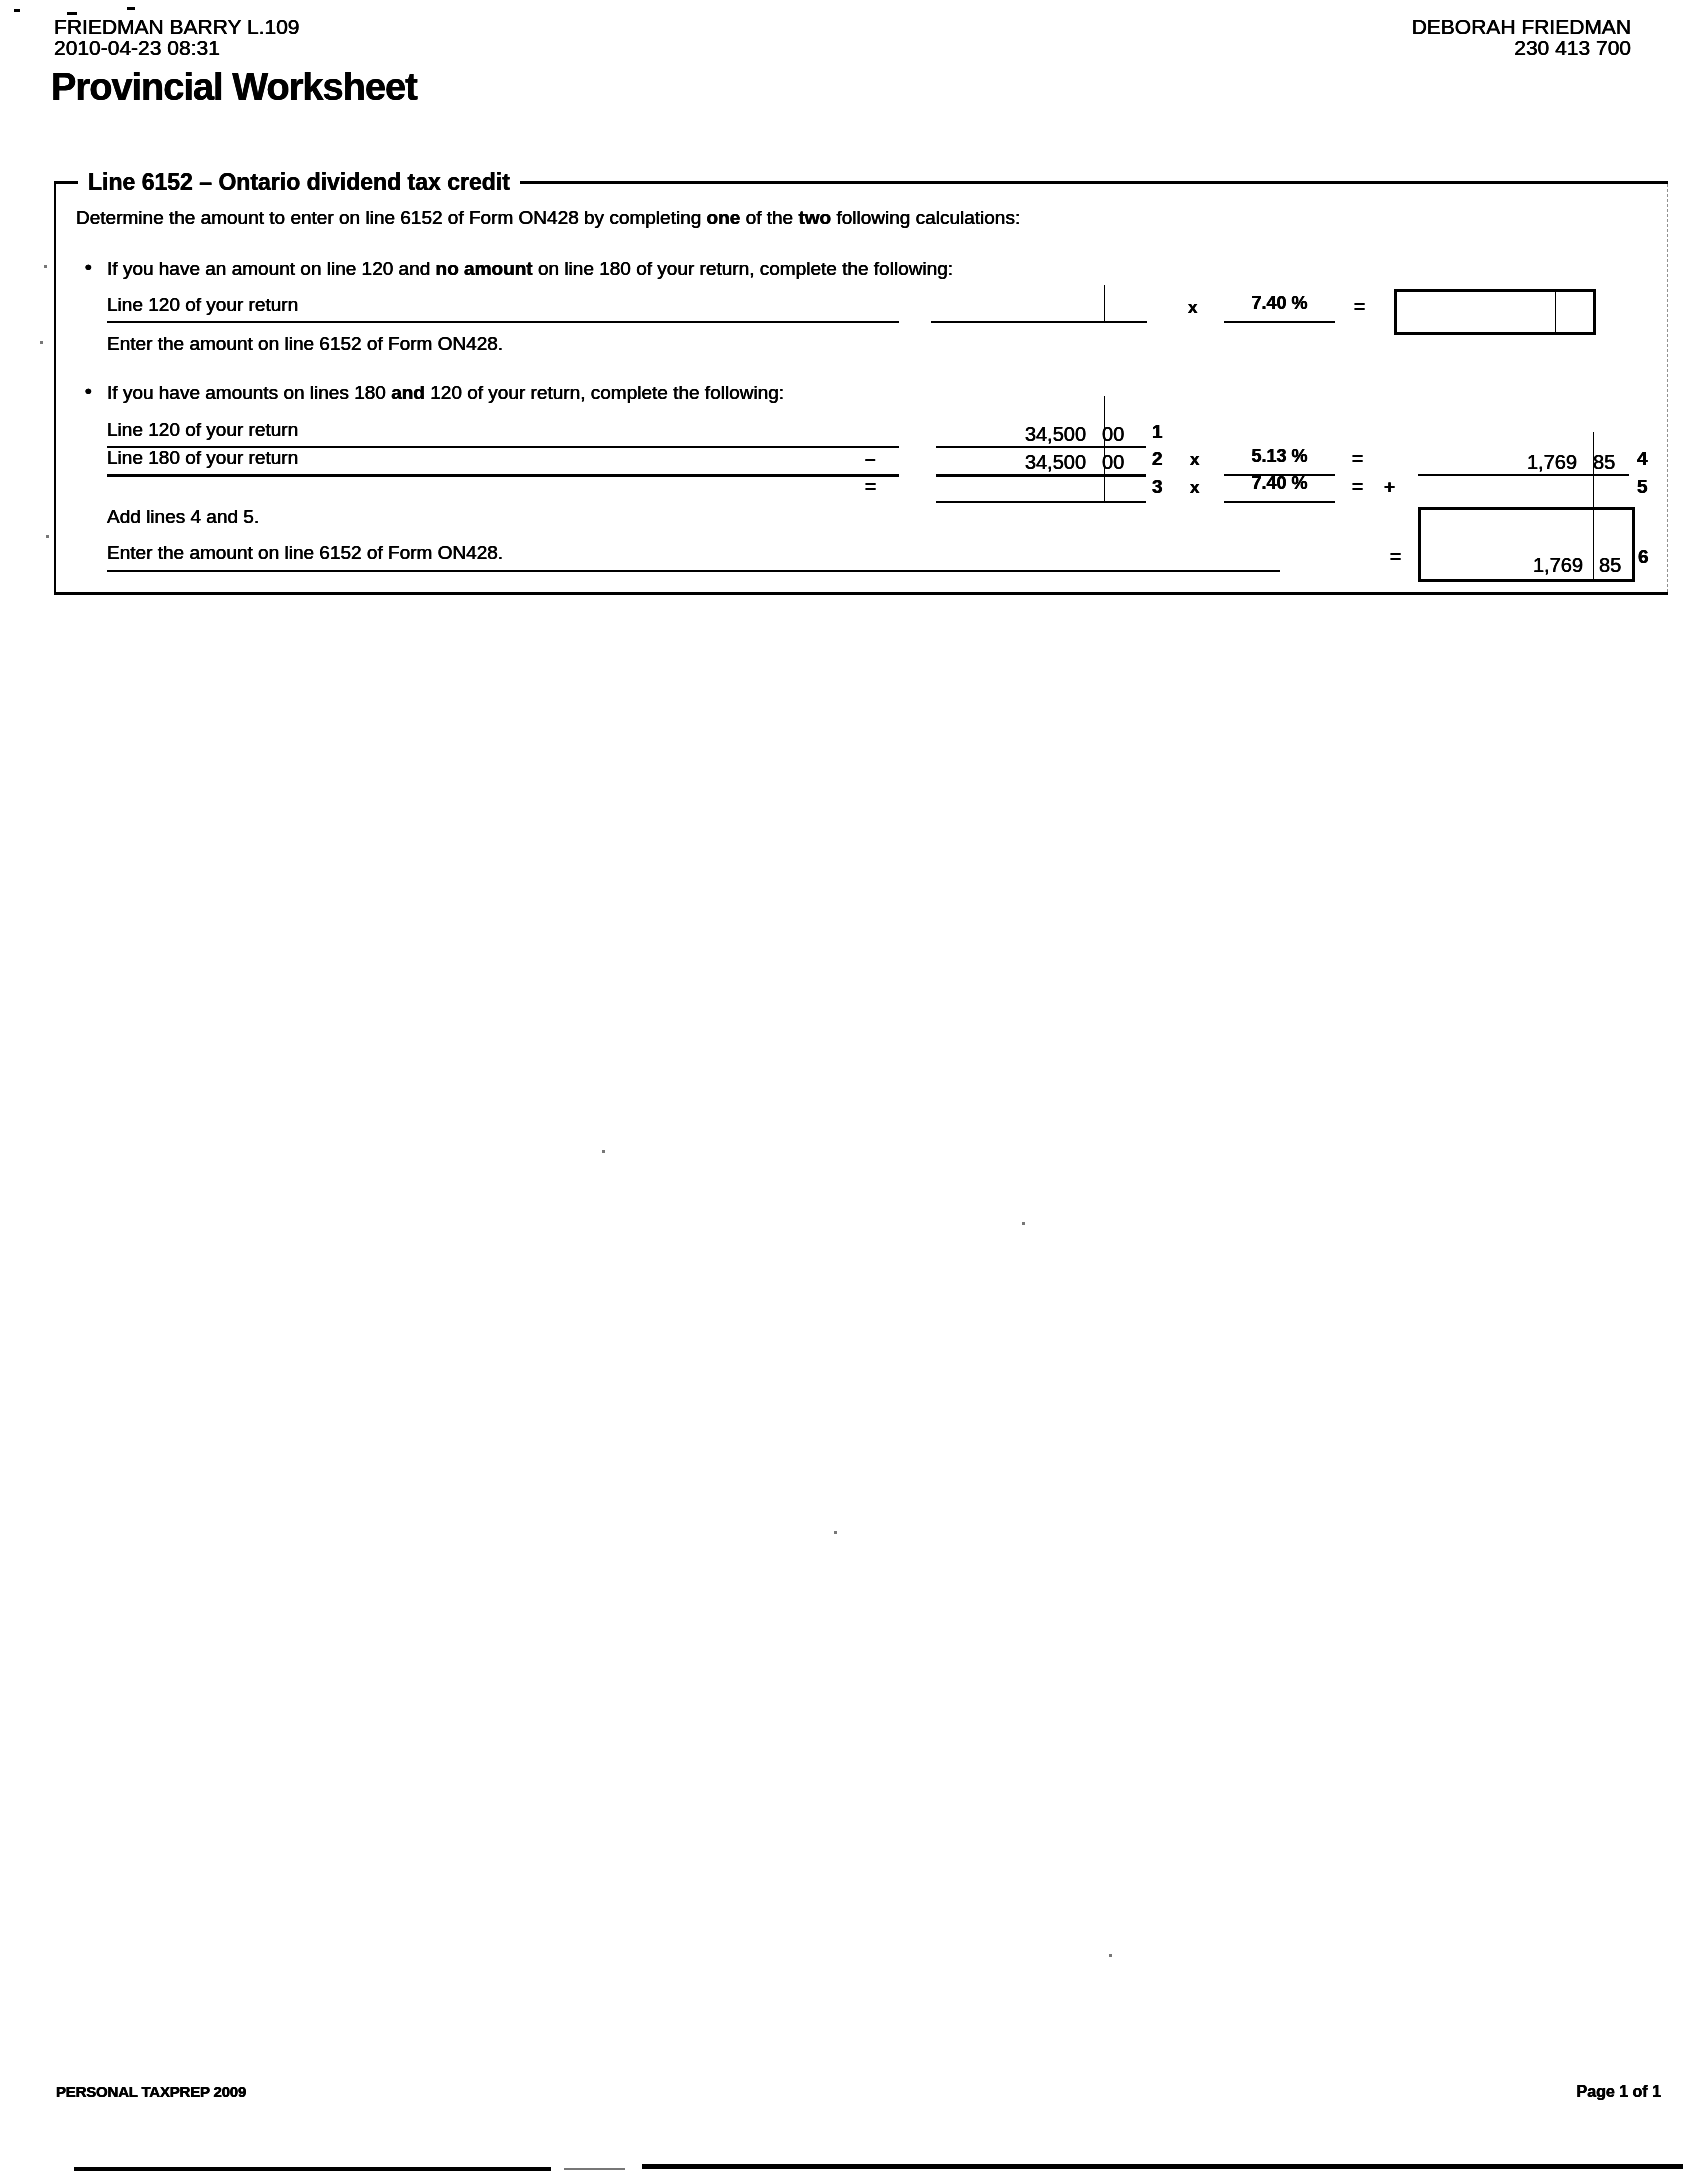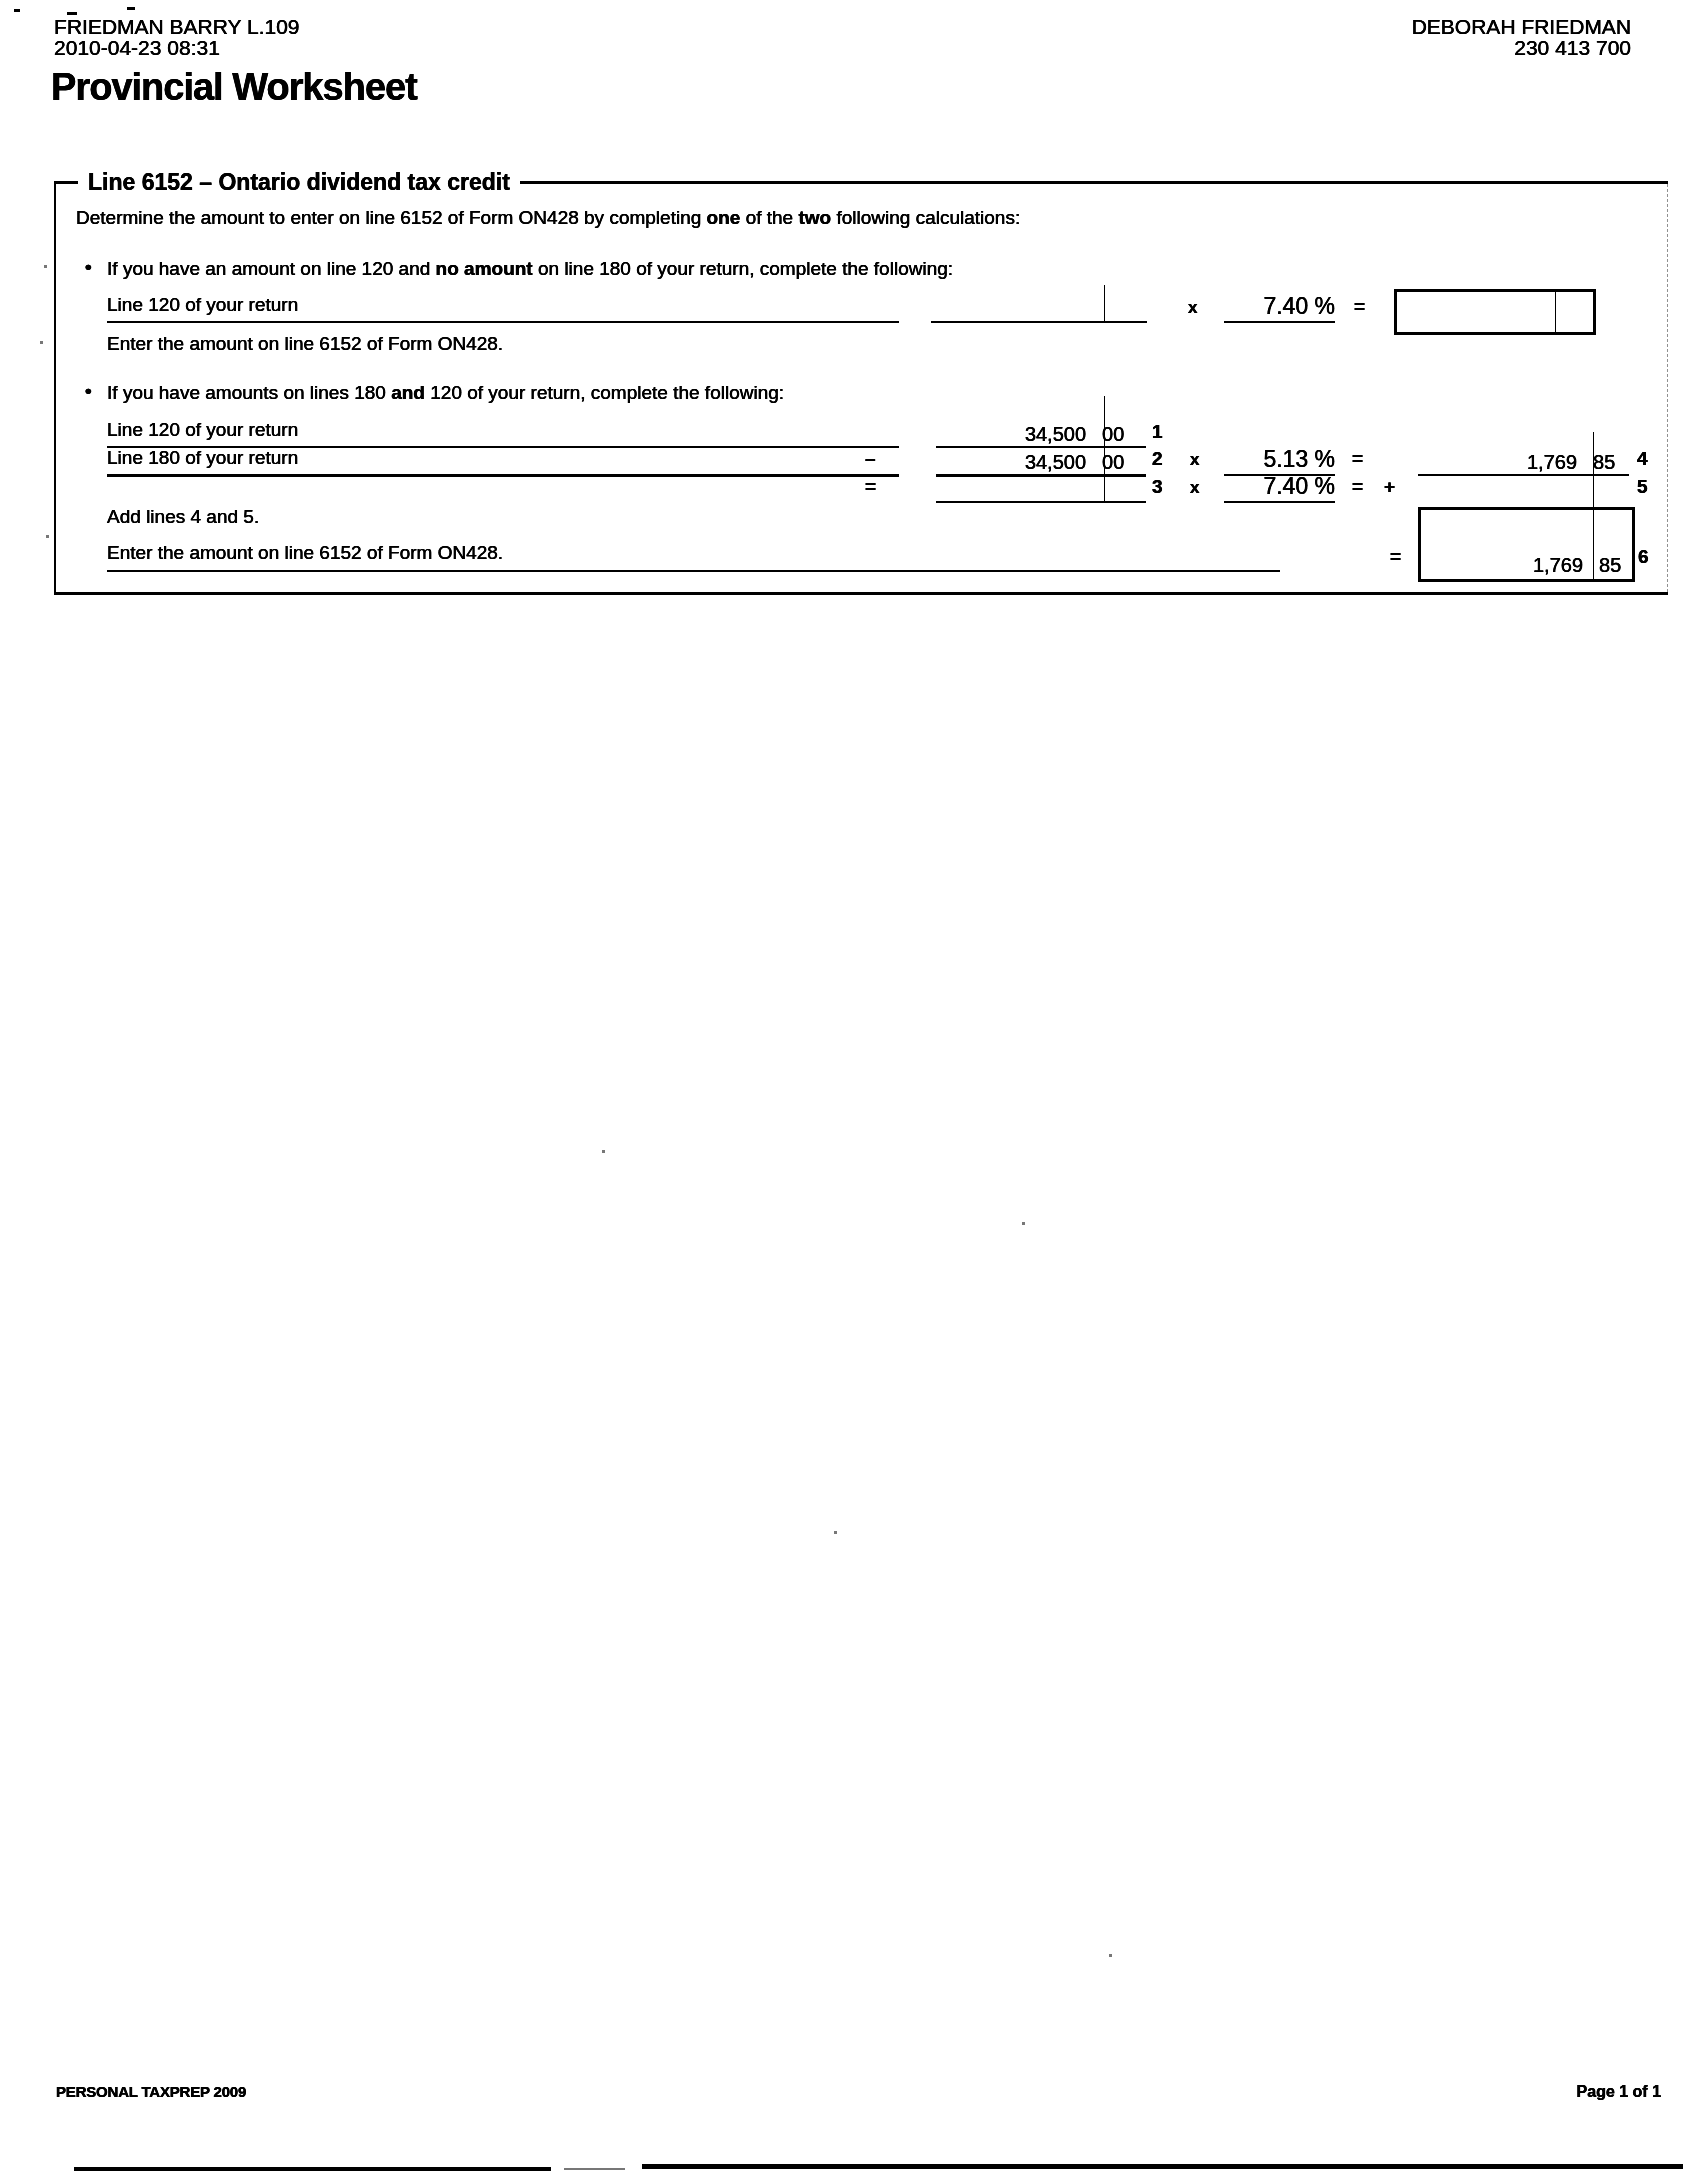--- a/index.html
+++ b/index.html
@@ -31,21 +31,21 @@
   .box-right{left:1667px;top:184px;height:408px;width:0;border-left:1.5px dashed #555;opacity:.65;}
 
   
   .ul2{border-bottom:2px solid #000;}
   .ul3{border-bottom:3.5px solid #000;}
   .row-label{height:28px;}
   .amt{display:flex;align-items:flex-end;font-size:20px;line-height:24px;}
   .amt .d{flex:1;text-align:right;padding-right:8px;}
   .amt .c{width:44px;padding-left:8px;}
   .vdiv{width:0;border-left:1.6px solid #000;}
-  .rate{width:111px;text-align:right;height:28px;font-size:23px;}
+  .rate{width:111px;text-align:center;height:28px;font-size:18px;font-weight:bold;}
   .op{font-size:19px;font-weight:700;}
   .xop{font-size:17px;font-weight:700;}
   .lno{font-size:19px;font-weight:700;}
   .entry-box{border:3px solid #000;background:#fff;}
   .entry-box .inner-div{position:absolute;top:0;bottom:0;width:0;border-left:1.6px solid #000;}
 
   
   .ftr-left{left:56px;top:2083px;font-size:15px;font-weight:700;letter-spacing:-0.2px;}
   .ftr-right{right:22px;top:2083px;font-size:16px;font-weight:700;}
 

